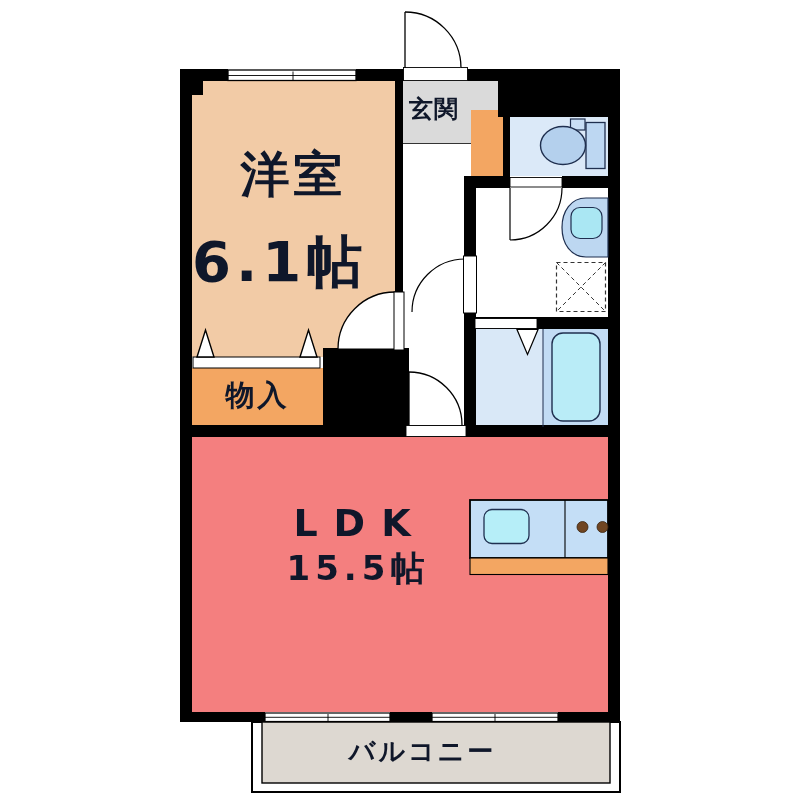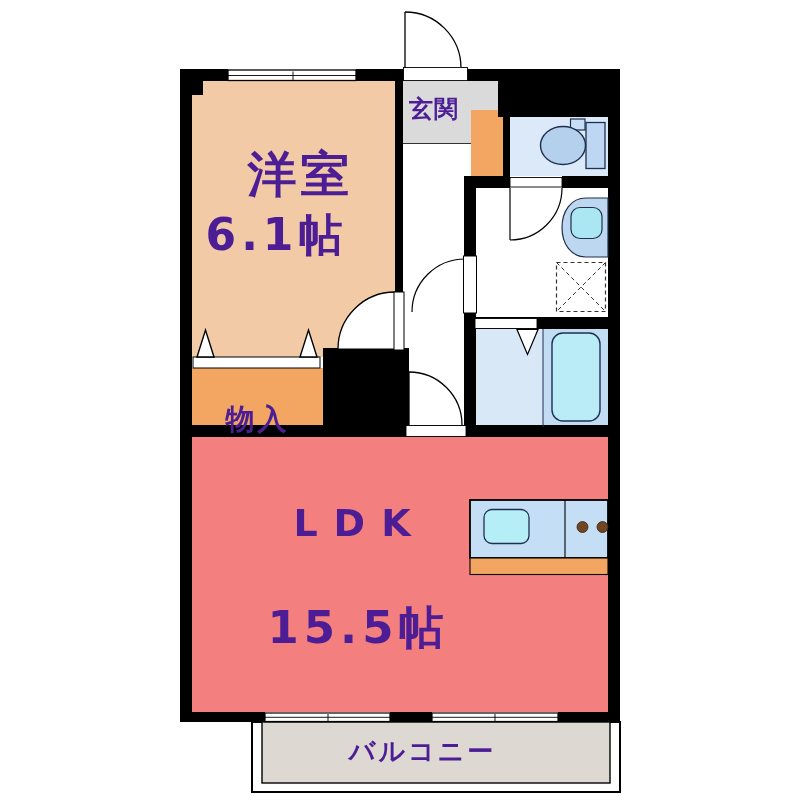--- a/index.html
+++ b/index.html
@@ -10,27 +10,27 @@
   .room-western{background:#F2CBA6;}
   .room-genkan{background:#DADADA;}
   .room-step{background:#F3A662;}
   .room-toilet{background:#DBE9F8;}
   .room-washroom{background:#FFFFFF;}
   .room-bathl{background:#D9E8F7;}
   .room-bathr{background:#C2DCF4;}
   .room-storage{background:#F3A662;}
   .room-ldk{background:#F47F7F;}
   svg.overlay{position:absolute;left:0;top:0;width:800px;height:800px;pointer-events:none;}
-  .lbl{color:#4c1d95;font-weight:700;text-align:center;line-height:1;white-space:nowrap;}
-  .lbl-yoshitsu{left:192px;top:150px;width:203px;font-size:49px;letter-spacing:4px;margin-left:7px;}
-  .lbl-yoshitsu-area{left:192px;top:213px;width:169px;font-size:44px;letter-spacing:5px;}
-  .lbl-monoire{left:192px;top:381px;width:131px;font-size:29px;letter-spacing:3px;margin-top:24px;}
+  .lbl{color:#0f172a;font-weight:700;text-align:center;line-height:1;white-space:nowrap;}
+  .lbl-yoshitsu{left:192px;top:150px;width:203px;font-size:49px;letter-spacing:4px;}
+  .lbl-yoshitsu-area{left:192px;top:234px;width:169px;font-size:56px;letter-spacing:5px;}
+  .lbl-monoire{left:192px;top:381px;width:131px;font-size:29px;letter-spacing:3px;}
   .lbl-genkan{left:403px;top:97px;width:62px;font-size:24px;letter-spacing:1px;}
   .lbl-ldk{left:240px;top:504px;width:240px;font-size:38px;letter-spacing:16px;}
-  .lbl-ldk-area{left:238px;top:605px;width:240px;font-size:45px;letter-spacing:5px;}
+  .lbl-ldk-area{left:238px;top:551px;width:240px;font-size:34px;letter-spacing:5px;}
   .lbl-balcony{left:300px;top:738px;width:245px;font-size:26px;letter-spacing:3px;}
 </style>
 </head>
 <body>
 
 <div class="canvas">
 
   <div class="room room-western" style="left:192px;top:81px;width:203px;height:276px;"></div>
   <div class="room room-genkan" style="left:403px;top:81px;width:95px;height:29px;"></div>
   <div class="room room-genkan" style="left:403px;top:110px;width:68px;height:33px;"></div>

